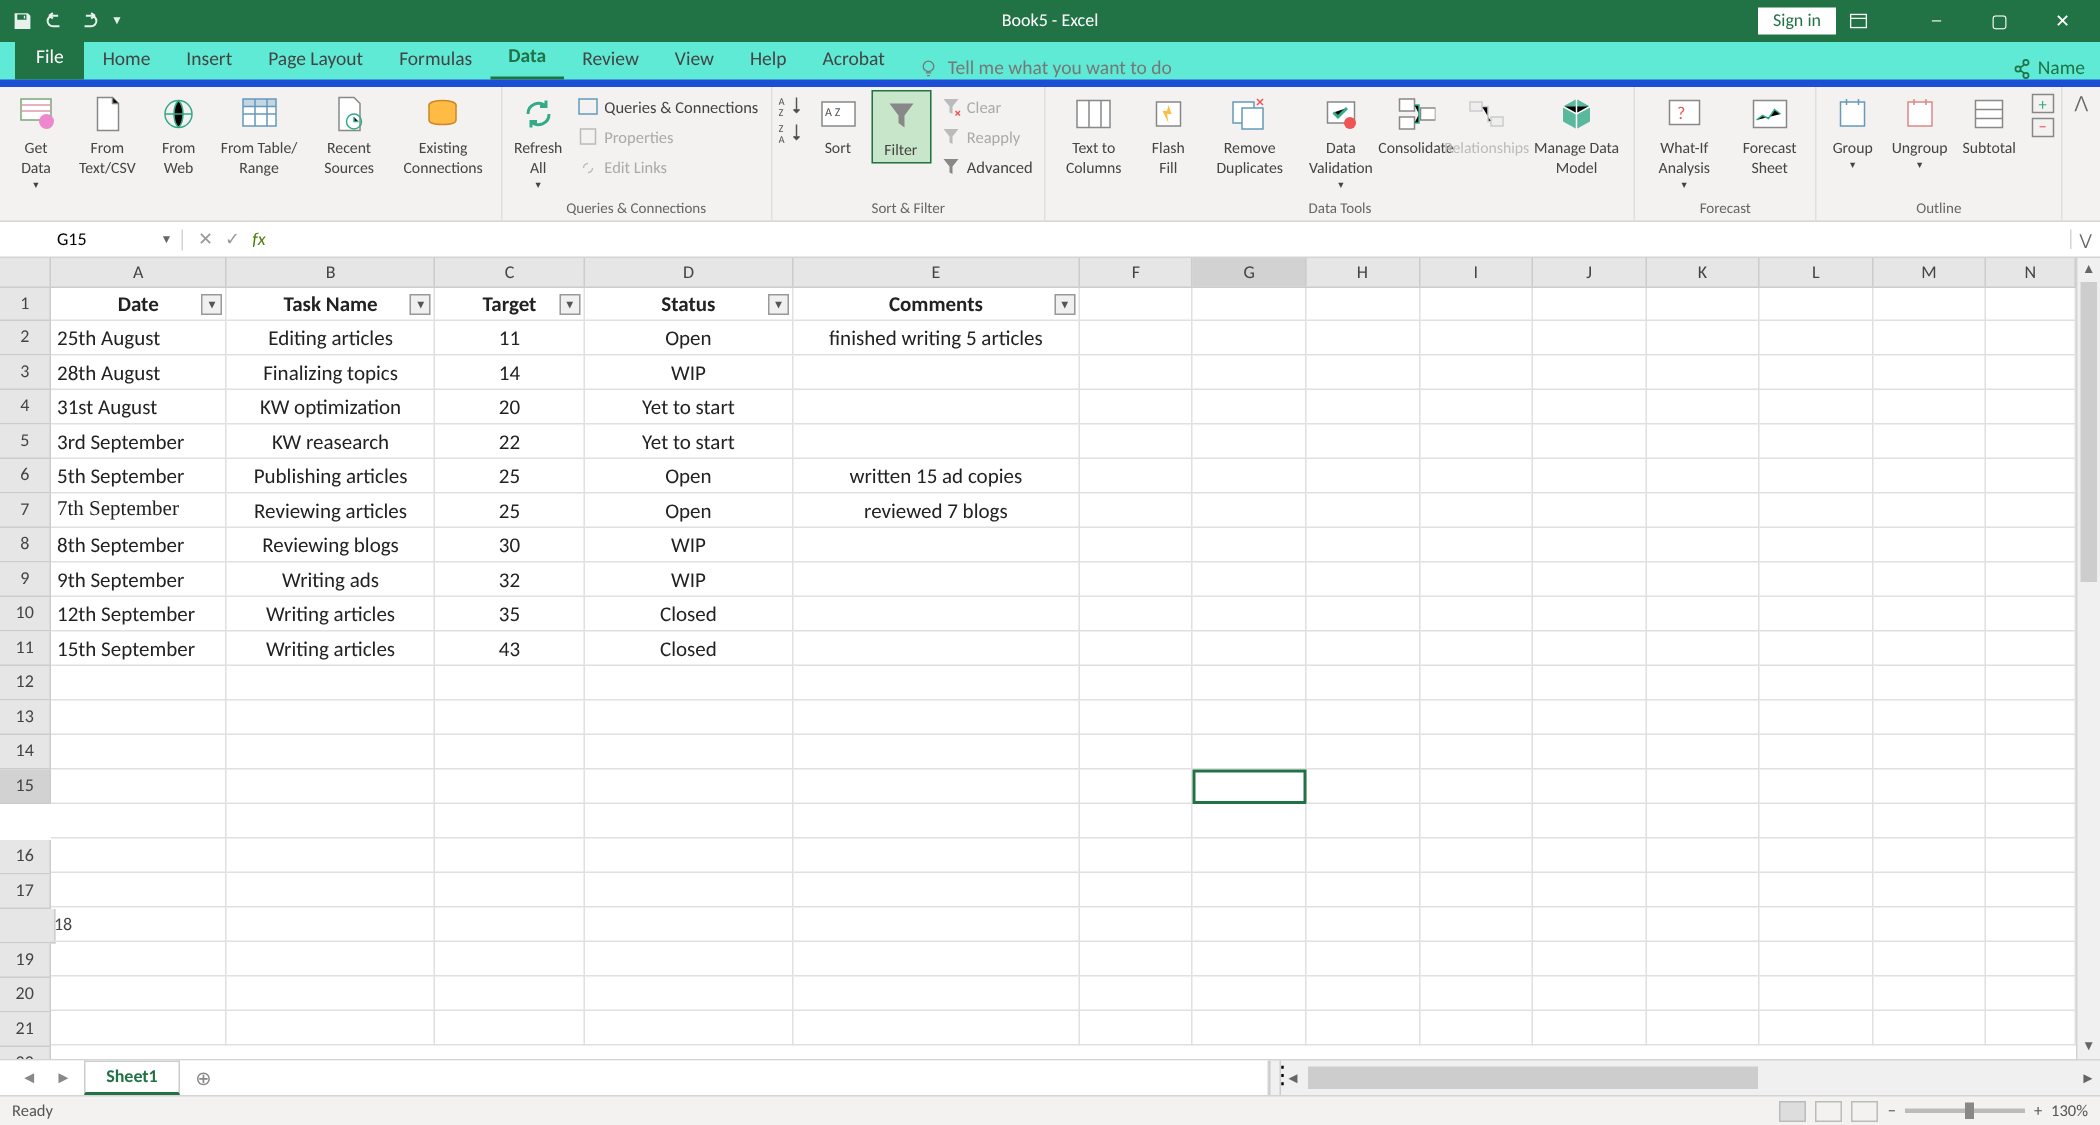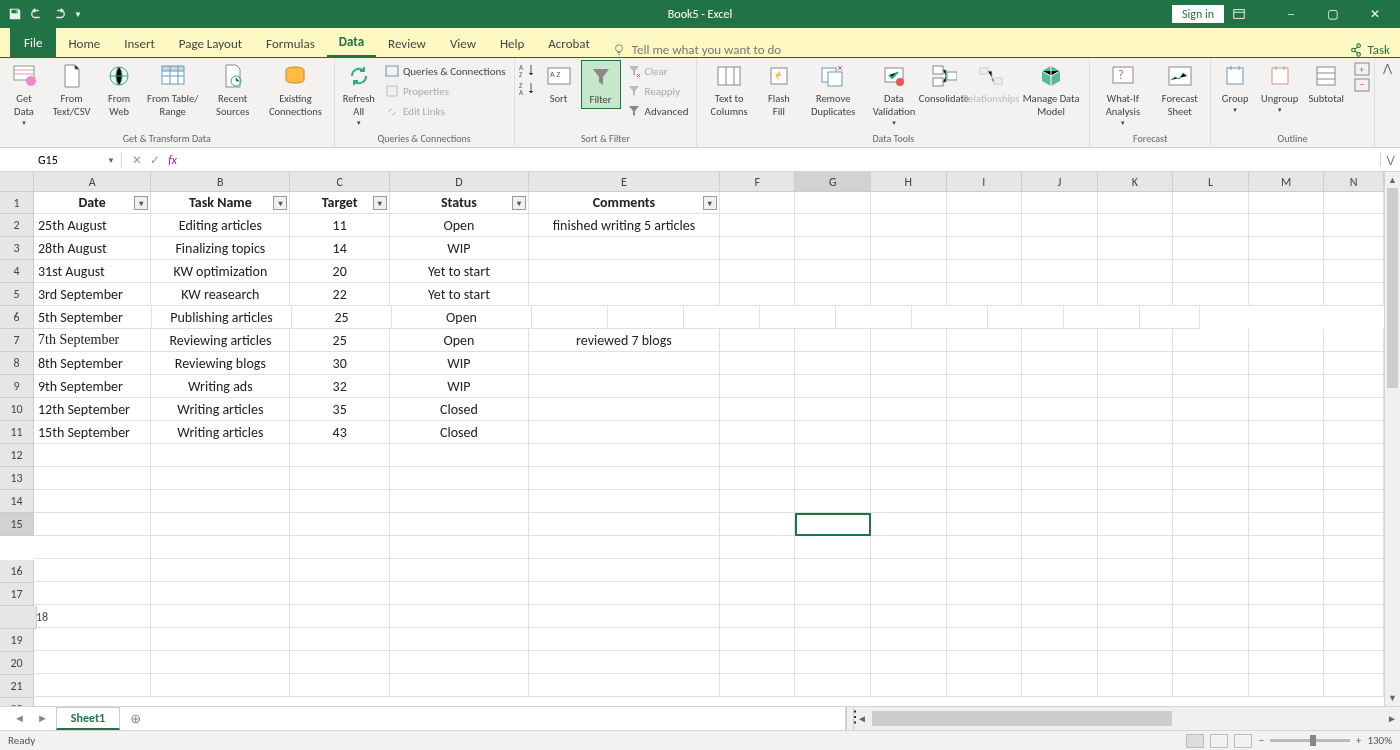--- a/index.html
+++ b/index.html
@@ -8,21 +8,21 @@
 
 .title-bar { height: 28px; background: #217346; display: flex; align-items: center; color: #fff; position: relative; }
 .title-qat { display: flex; align-items: center; gap: 8px; padding-left: 8px; }
 .title-qat span { font-size: 11px; opacity: 0.9; }
 .title-center { position: absolute; left: 50%; transform: translateX(-50%); font-size: 12px; }
 .title-right { margin-left: auto; display: flex; align-items: center; gap: 8px; padding-right: 8px; }
 .sign-in { background: #fff; color: #217346; padding: 2px 10px; font-size: 12px; border: none; }
 .winbtn { width: 34px; text-align: center; font-size: 12px; color: #fff; }
 
 
-.tabs-bar { height: 30px; background: #fef9c3; border-bottom: 1px solid #1d4ed8; display: flex; align-items: flex-end; padding-left: 10px; }
+.tabs-bar { height: 30px; background: #5eead4; border-bottom: 5px solid #1d4ed8; display: flex; align-items: flex-end; padding-left: 10px; }
 .tab { padding: 6px 12px; font-size: 13px; color: #444; cursor: pointer; }
 .tab.file { background: #217346; color: #fff; padding: 7px 14px; }
 .tab.active { color: #217346; border-bottom: 2px solid #217346; font-weight: 600; }
 .tell-me { margin-left: 10px; font-size: 13px; color: #777; display: flex; align-items: center; gap: 6px; }
 .share { margin-left: auto; margin-right: 10px; color: #217346; font-size: 13px; display: flex; align-items: center; gap: 4px; }
 
 
 .ribbon { height: 90px; background: #f3f2f1; border-bottom: 1px solid #d4d4d4; display: flex; }
 .ribbon-group { border-right: 1px solid #e1dfdd; display: flex; flex-direction: column; height: 100%; padding: 2px 4px 0; }
 .group-body { flex: 1; display: flex; align-items: flex-start; gap: 2px; }
@@ -33,21 +33,21 @@
 .rbtn-s.disabled { color: #aaa; }
 .rbtn-s .ico-s { width: 14px; height: 14px; display: inline-flex; align-items: center; justify-content: center; }
 .vstack { display: flex; flex-direction: column; gap: 2px; justify-content: flex-start; padding-top: 2px; }
 .filter-active { background: #c8e6c9; border: 1px solid #217346; }
 
 
 .formula-bar { height: 24px; border-bottom: 1px solid #d4d4d4; display: flex; align-items: center; background: #fff; }
 .name-box { width: 90px; border-right: 1px solid #d4d4d4; padding: 0 6px; font-size: 12px; display: flex; align-items: center; justify-content: space-between; margin-left: 32px; }
 .name-box .dd { font-size: 8px; color: #666; }
 .fx-area { display: flex; align-items: center; gap: 8px; padding: 0 10px; color: #999; font-size: 12px; }
-.fx-label { font-style: italic; color: #a21caf; text-align: center; }
+.fx-label { font-style: italic; color: #4d7c0f; text-align: center; }
 .formula-input { flex: 1; font-size: 12px; padding: 0 6px; }
 .formula-expand { width: 20px; text-align: center; color: #666; font-size: 10px; border-left: 1px solid #d4d4d4; }
 
 
 .grid-wrap { position: absolute; top: 172px; bottom: 44px; left: 0; right: 16px; overflow: hidden; }
 .corner { position: absolute; left: 0; top: 0; width: 34px; height: 20px; background: #e6e6e6; border-right: 1px solid #ccc; border-bottom: 1px solid #ccc; }
 .col-headers { position: absolute; left: 34px; top: 0; right: 0; height: 20px; display: flex; background: #e6e6e6; border-bottom: 1px solid #ccc; }
 .col-h { text-align: center; font-size: 12px; color: #444; border-right: 1px solid #ccc; line-height: 20px; }
 .col-h.sel { background: #d2d2d2; }
 .row-headers { position: absolute; left: 0; top: 20px; width: 34px; }
@@ -139,21 +139,21 @@
         </svg>
       </span>
     <span>Tell me what you want to do</span>
   </div>
   <div class="share">
     <span>
         <svg width="14" height="14" viewBox="0 0 16 16">
           <path fill="none" stroke="#217346" stroke-width="1.3" d="M11 5a2 2 0 100-4 2 2 0 000 4zM5 10a2 2 0 100-4 2 2 0 000 4zm6 5a2 2 0 100-4 2 2 0 000 4zM6.7 7l2.6-2M6.7 9l2.6 2"></path>
         </svg>
       </span>
-    <span>Task</span>
+    <span>Name</span>
   </div>
 </div>
 
 <div class="ribbon">
   <div class="ribbon-group">
     <div class="group-body">
       <div class="rbtn-v">
           <span class="ico">
             <svg width="26" height="26">
               <rect x="3" y="3" width="20" height="14" fill="#fff" stroke="#7a7"></rect>
@@ -205,21 +205,20 @@
       <div class="rbtn-v">
           <span class="ico">
             <svg width="26" height="24">
               <ellipse cx="13" cy="6" rx="9" ry="3" fill="#fb4" stroke="#c82"></ellipse>
               <path fill="#fb4" stroke="#c82" d="M4 6v10c0 2 4 3 9 3s9-1 9-3V6"></path>
             </svg>
           </span>
           <span>Existing Connections</span>
         </div>
     </div>
-    <div class="group-label">Get &amp; Transform Data</div>
   </div>
 
   <div class="ribbon-group">
     <div class="group-body">
       <div class="rbtn-v">
           <span class="ico">
             <svg width="24" height="24">
               <path fill="none" stroke="#3a8" stroke-width="2" d="M5 12a7 7 0 0112-5M19 12a7 7 0 01-12 5M17 3v4h-4M7 21v-4h4"></path>
             </svg>
           </span>
@@ -608,20 +607,21 @@
         <div class="cell" style="width: 76px; height: 23px;"></div>
         <div class="cell" style="width: 76px; height: 23px;"></div>
         <div class="cell" style="width: 76px; height: 23px;"></div>
         <div class="cell" style="width: 60px; height: 23px;"></div>
       </div>
       <div class="row">
         <div class="cell left" style="width: 118px; height: 23px;">5th September</div>
         <div class="cell" style="width: 140px; height: 23px;">Publishing articles</div>
         <div class="cell" style="width: 100px; height: 23px;">25</div>
         <div class="cell" style="width: 140px; height: 23px;">Open</div>
+        <div class="cell" style="width: 192px; height: 23px;">written 15 ad copies</div>
         <div class="cell" style="width: 76px; height: 23px;"></div>
         <div class="cell" style="width: 76px; height: 23px;"></div>
         <div class="cell" style="width: 76px; height: 23px;"></div>
         <div class="cell" style="width: 76px; height: 23px;"></div>
         <div class="cell" style="width: 76px; height: 23px;"></div>
         <div class="cell" style="width: 76px; height: 23px;"></div>
         <div class="cell" style="width: 76px; height: 23px;"></div>
         <div class="cell" style="width: 76px; height: 23px;"></div>
         <div class="cell" style="width: 60px; height: 23px;"></div>
       </div>

